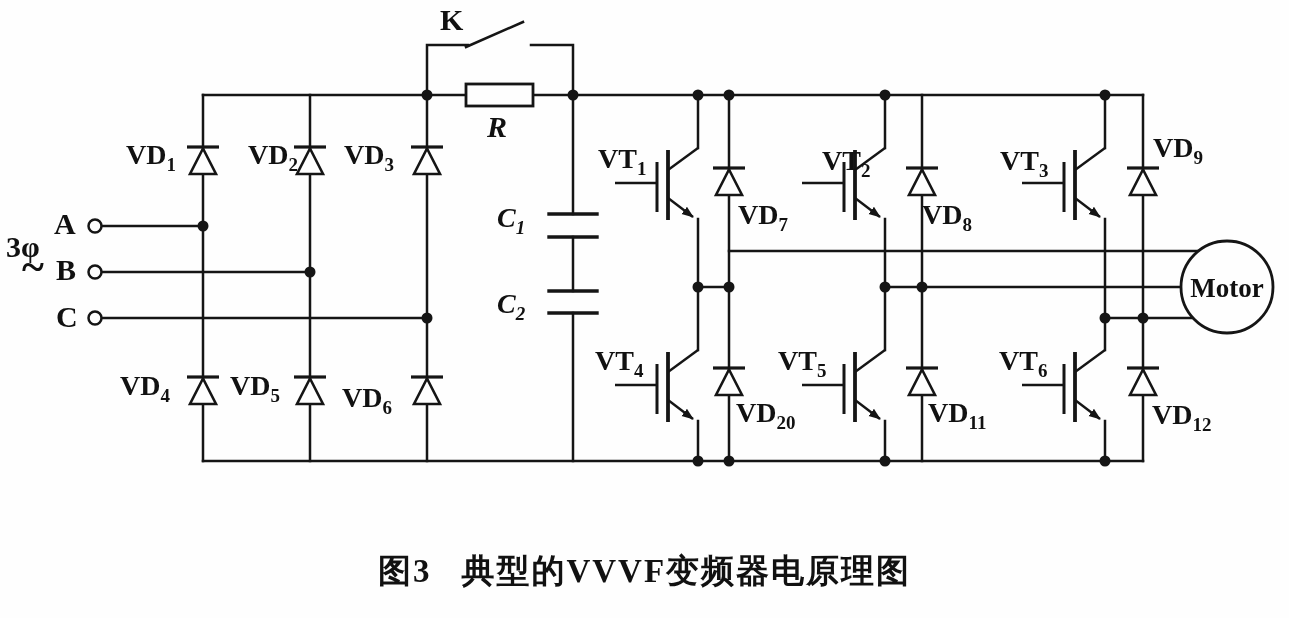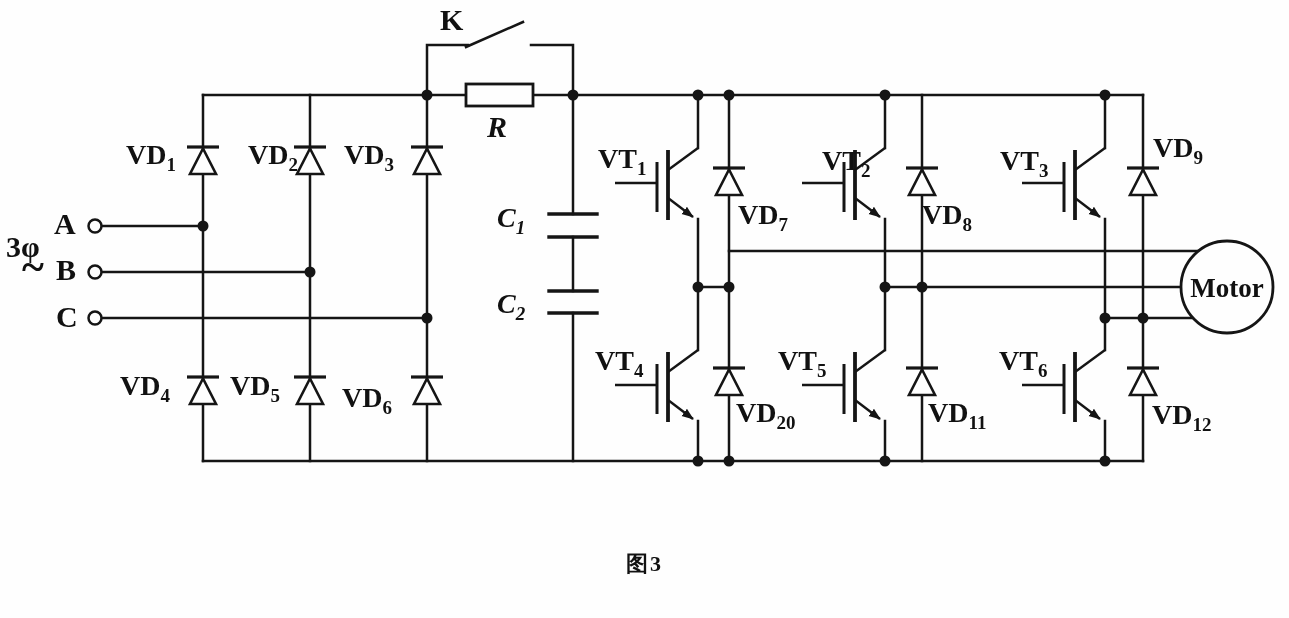--- a/index.html
+++ b/index.html
@@ -7,21 +7,21 @@
          font-family:"Liberation Serif","DejaVu Serif",serif;color:#111;}
   #schem{position:absolute;left:0;top:0;}
   .lbl{position:absolute;font-weight:700;font-size:28px;line-height:1;white-space:nowrap;
        color:#111;font-family:"Liberation Serif","DejaVu Serif",serif;}
   .lbl .sub{font-size:19px;vertical-align:-7px;letter-spacing:0;}
   .ital{font-style:italic;}
   .big{font-size:30px;}
   .tilde{font-size:42px;font-weight:700;}
   #motor-label{transform:translate(-50%,-50%);font-size:27px;}
   #caption{position:absolute;left:0;top:549px;width:100%;display:flex;justify-content:center;
-           gap:30px;font-size:22px;font-weight:700;letter-spacing:2px;}
+           gap:30px;font-size:33px;font-weight:700;letter-spacing:2px;}
   svg *{vector-effect:none;}
 </style>
 </head>
 <body>
 
 <div id="stage">
 
 <svg id="schem" width="1289" height="618" viewBox="0 0 1289 618">
   <defs>
     <marker id="arr" markerWidth="14" markerHeight="11" refX="11" refY="4.5" orient="auto" markerUnits="userSpaceOnUse">
@@ -169,15 +169,16 @@
 <div class="lbl" style="left:922px;top:201px"><span>VD</span><span class="sub">8</span></div>
 <div class="lbl" style="left:1153px;top:134px"><span>VD</span><span class="sub">9</span></div>
 <div class="lbl" style="left:736px;top:399px"><span>VD</span><span class="sub">20</span></div>
 <div class="lbl" style="left:928px;top:399px"><span>VD</span><span class="sub">11</span></div>
 <div class="lbl" style="left:1152px;top:401px"><span>VD</span><span class="sub">12</span></div>
 
 <div class="lbl" id="motor-label" style="left:1227px;top:288px">Motor</div>
 
 <div id="caption">
   <span>图3</span>
+  <span>典型的VVVF变频器电原理图</span>
 </div>
 
 </div>
 
 </body></html>

